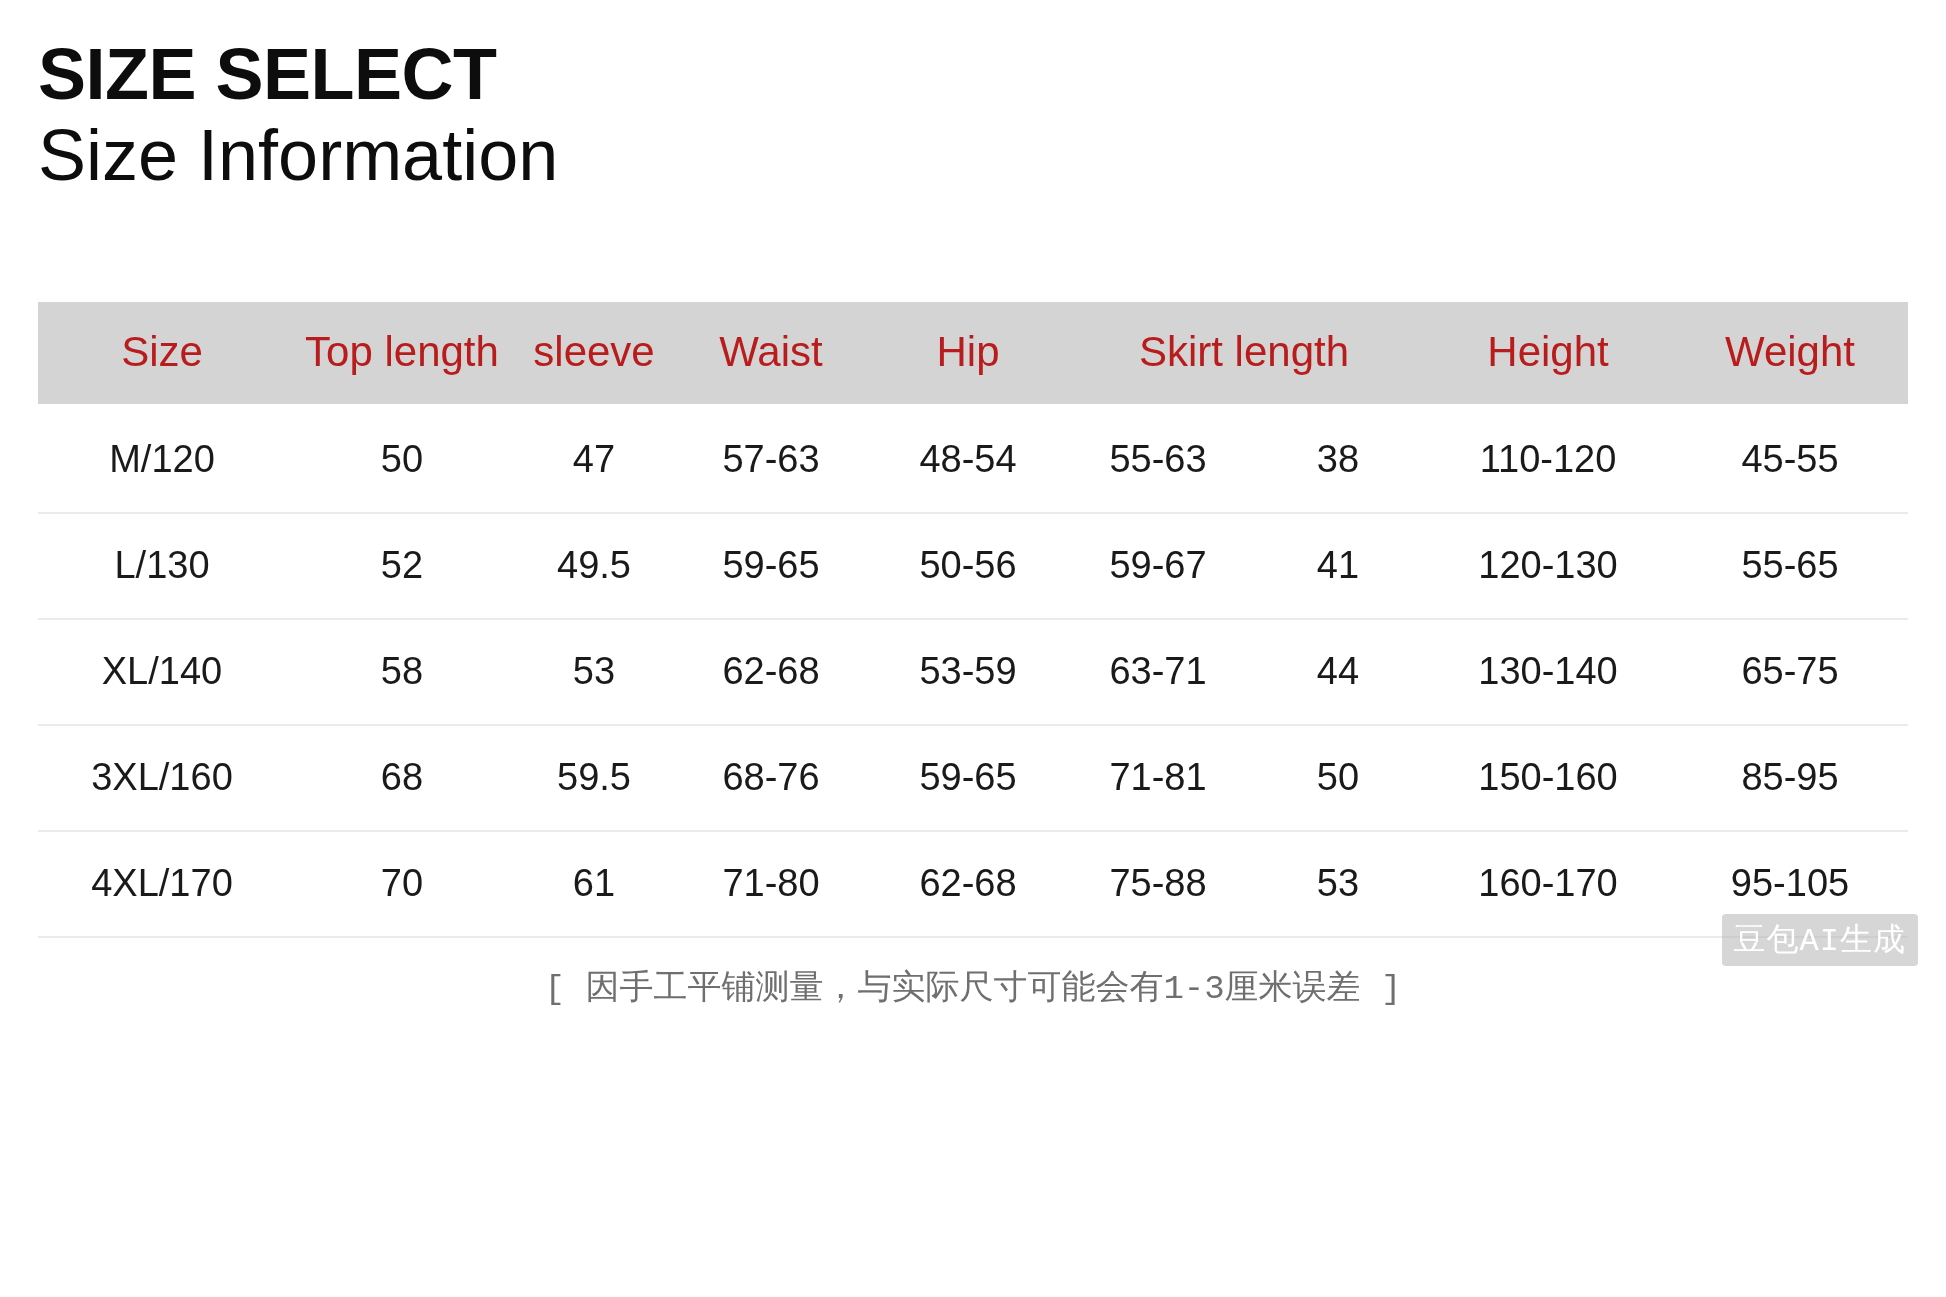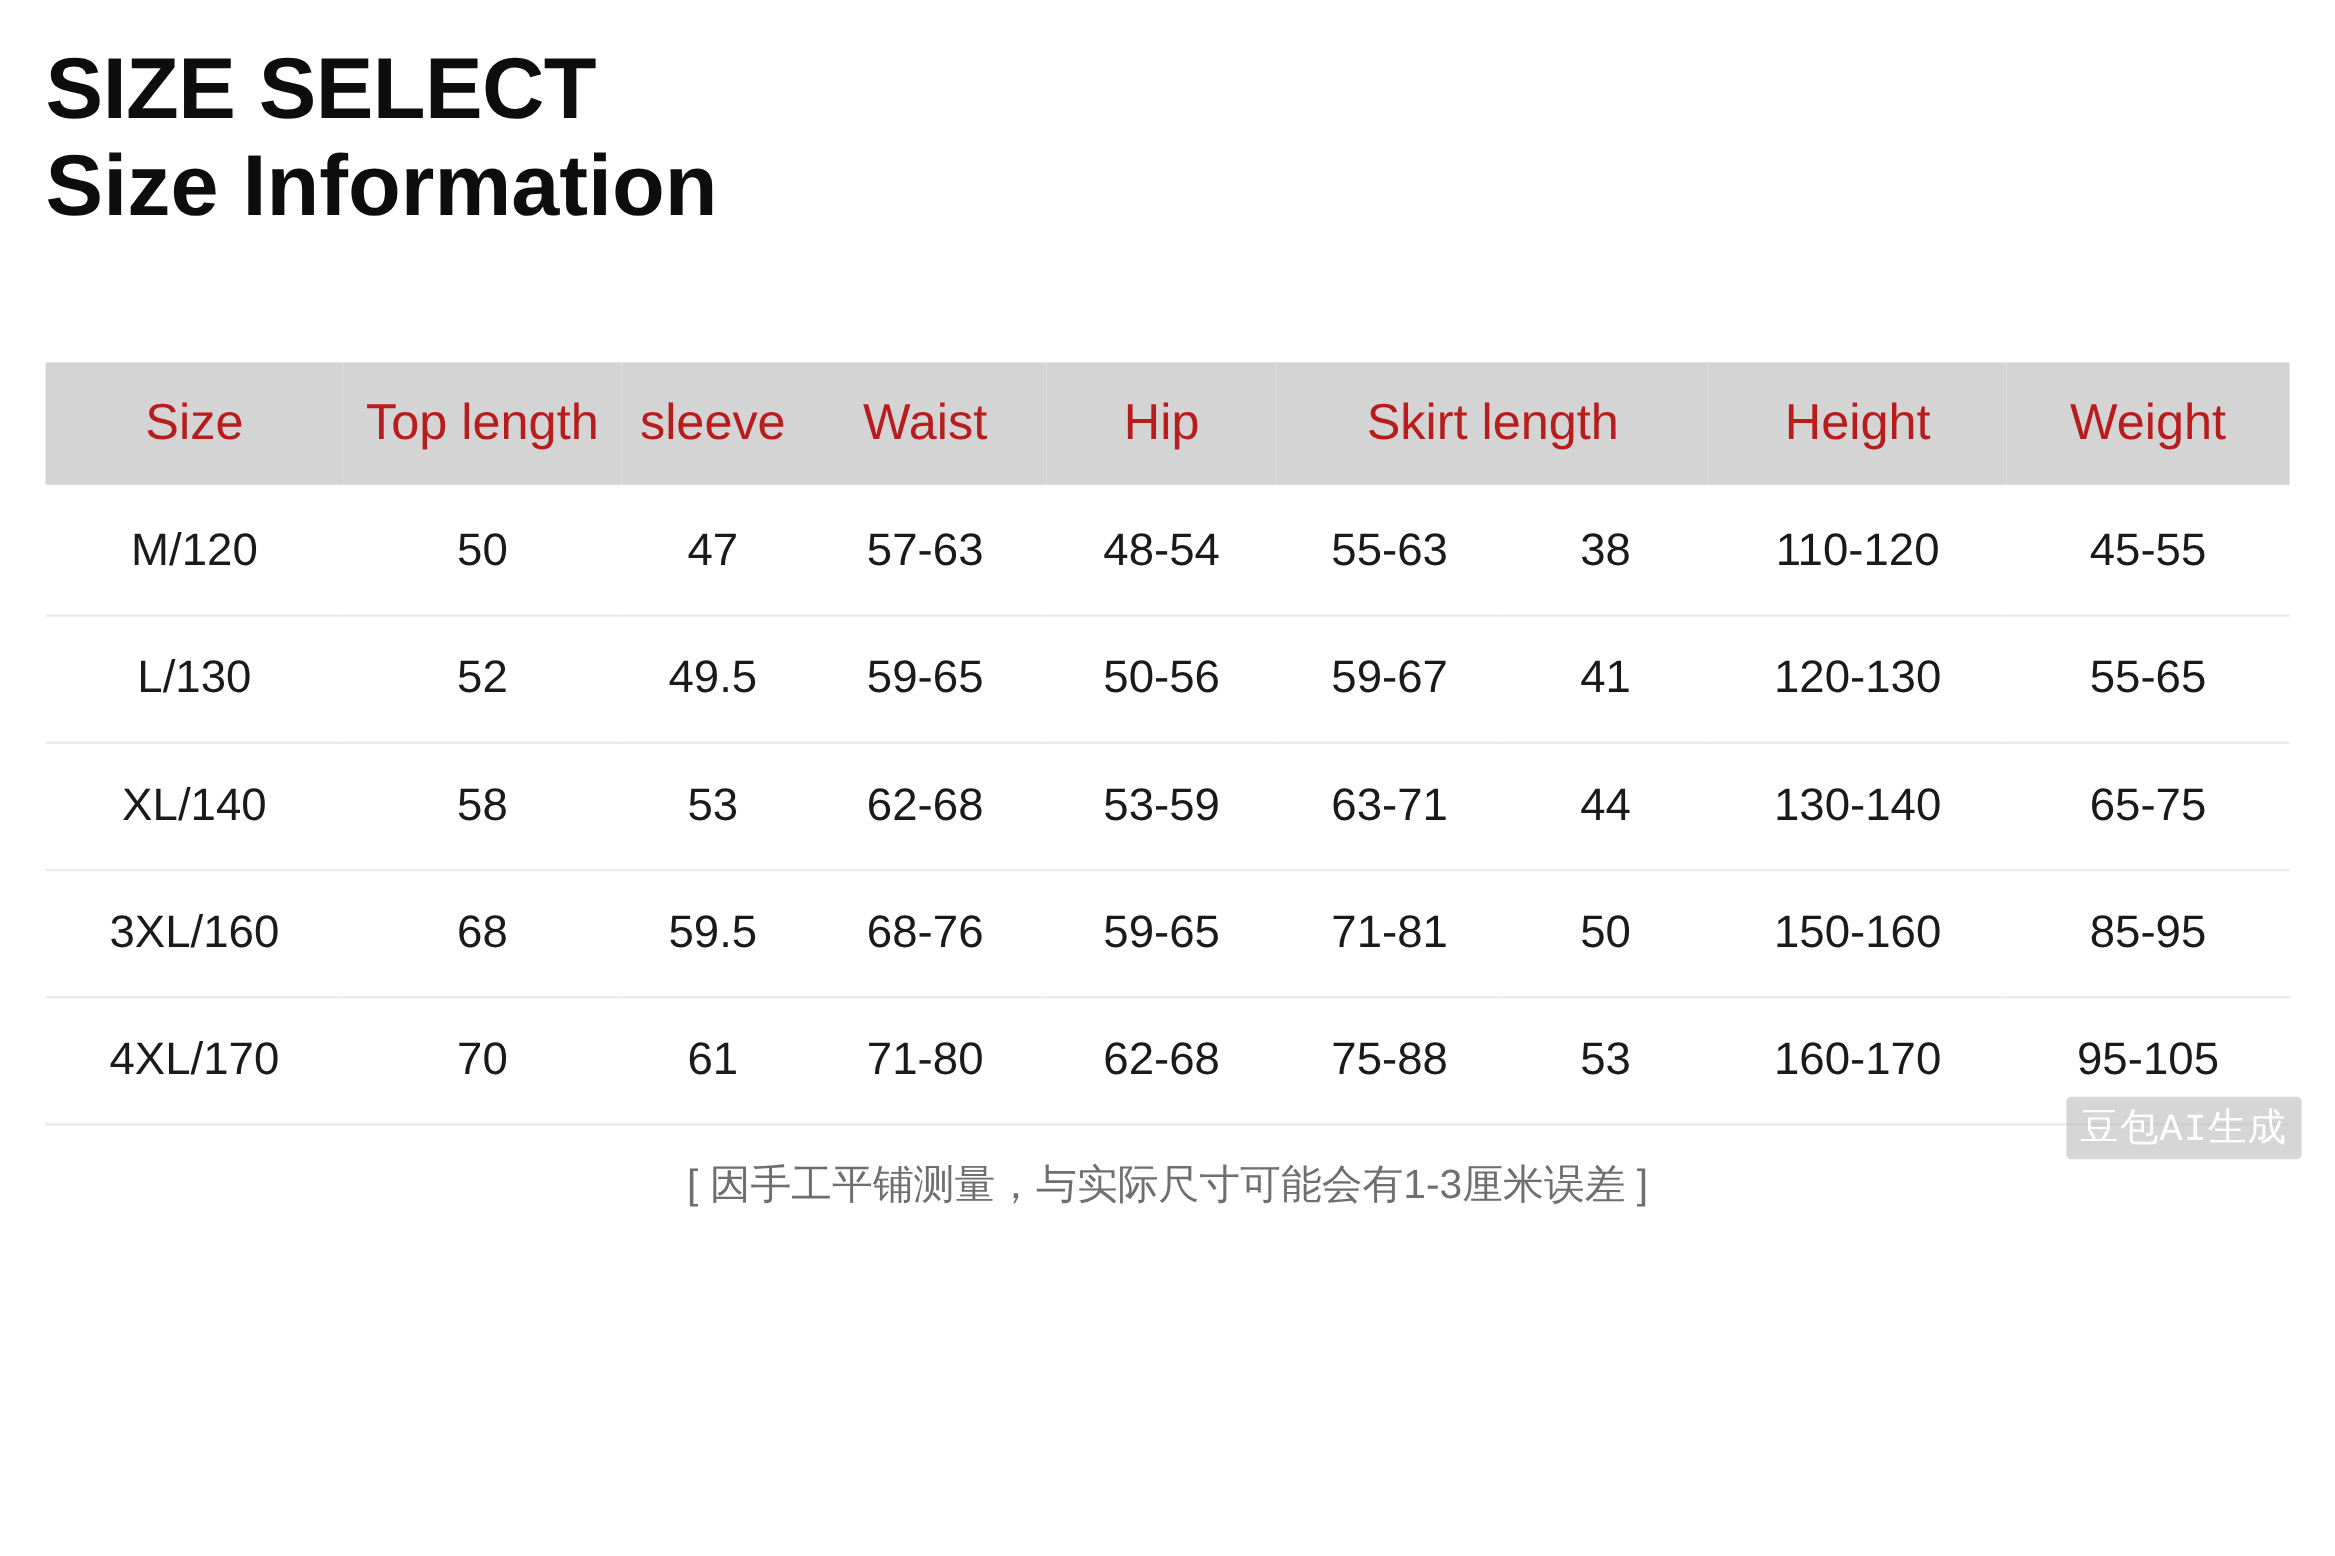--- a/index.html
+++ b/index.html
@@ -27,21 +27,21 @@
   }
   .title-main {
     font-size: 72px;
     font-weight: bold;
     line-height: 1.02;
     letter-spacing: -0.5px;
     color: #0d0d0d;
   }
   .title-sub {
     font-size: 72px;
-    font-weight: bold;
+    font-weight: normal;
     line-height: 1.12;
     color: #0d0d0d;
     margin-top: 4px;
   }
 
   .table-wrap {
     margin: 106px 38px 0 38px;
   }
   table.size-table {
     width: 1870px;
@@ -81,21 +81,21 @@
   col.c8 { width: 236px; }
 
   .footnote {
     position: absolute;
     left: 0;
     right: 0;
     bottom: 38px;
     text-align: center;
     font-size: 34px;
     color: #6f6f6f;
-    font-family: Liberation Sans, sans-serif;
+    font-family: Liberation Mono, monospace;
   }
 
   .watermark {
     position: absolute;
     right: 28px;
     bottom: 82px;
     font-size: 32px;
     color: #ffffff;
     background: rgba(180,180,180,0.55);
     padding: 4px 12px;

